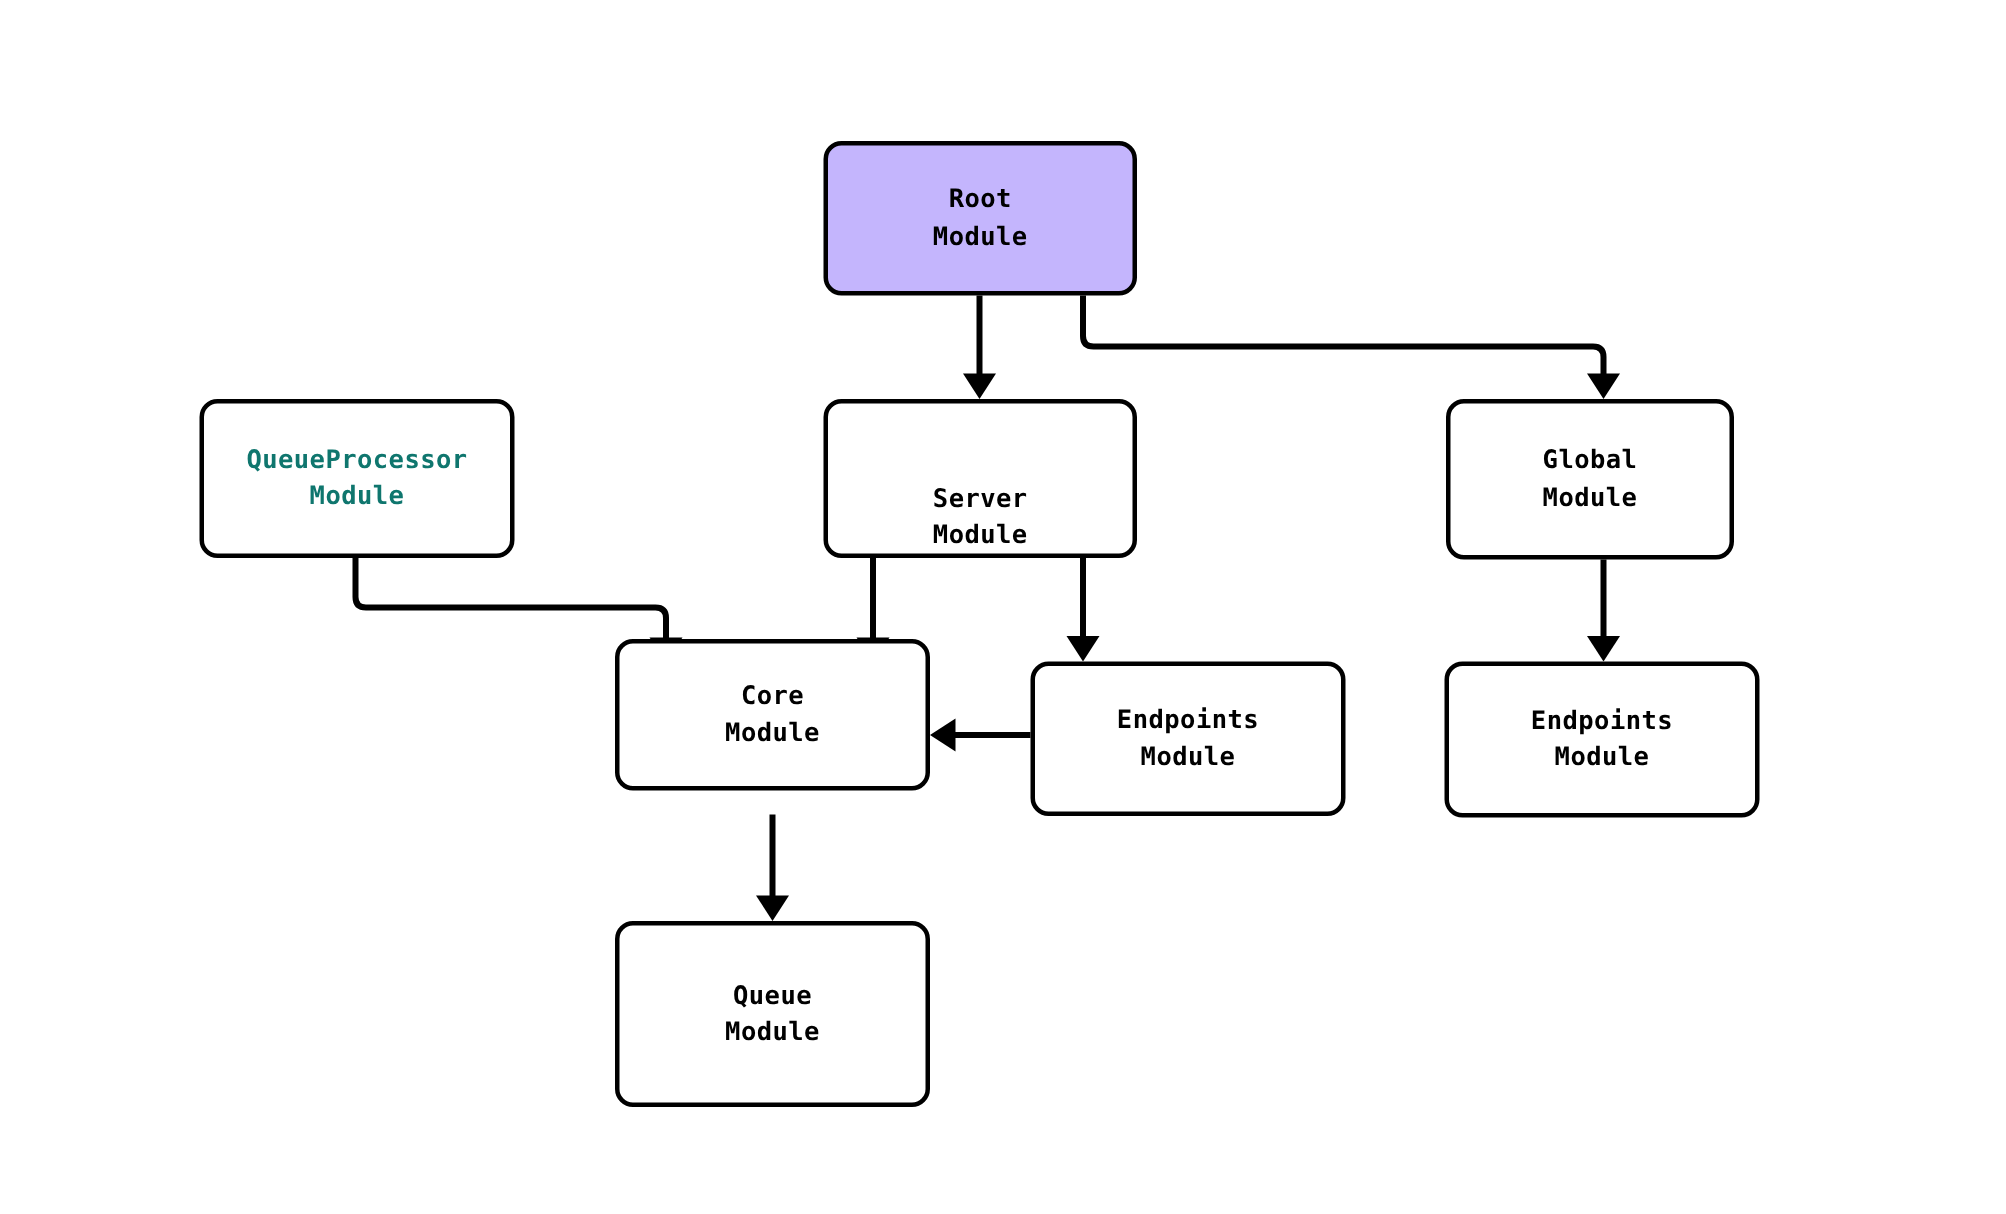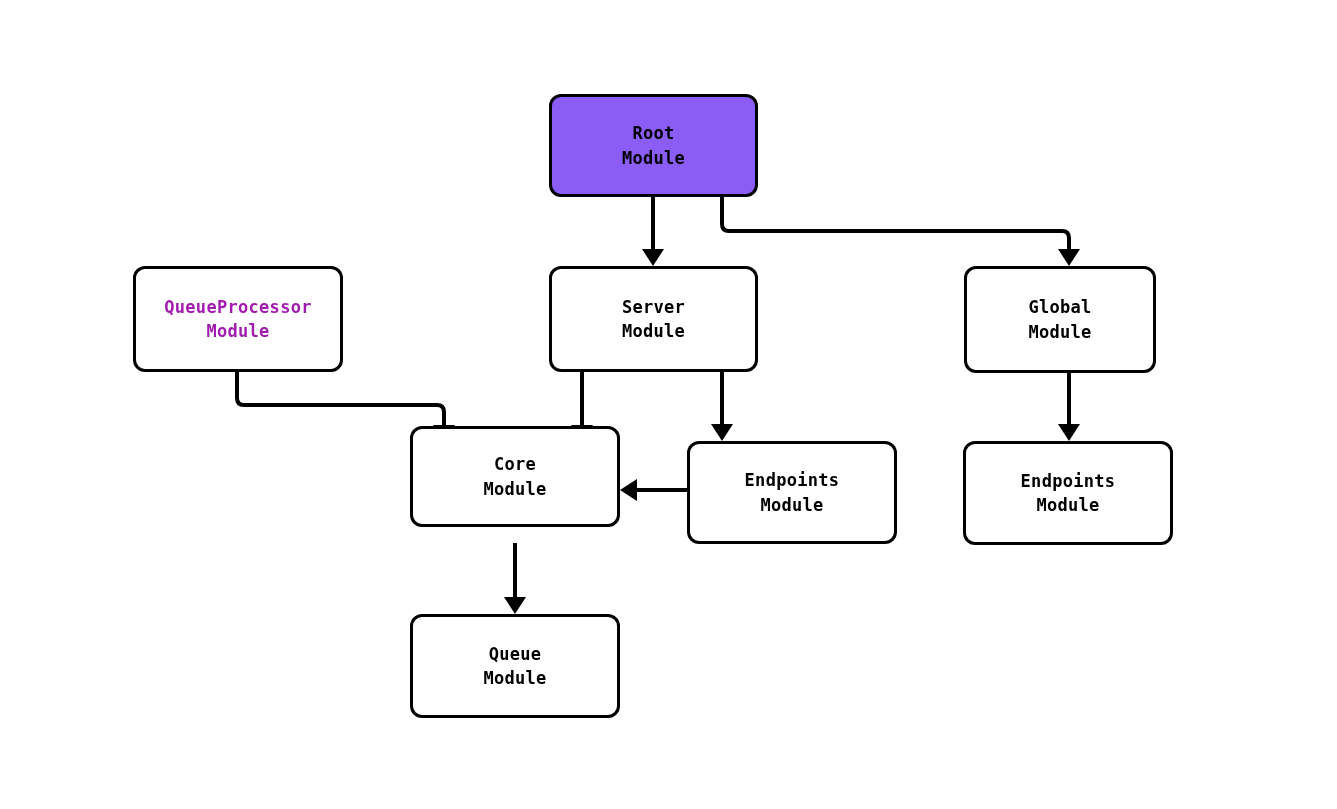--- a/index.html
+++ b/index.html
@@ -69,31 +69,31 @@
         <polygon points="1058,249 1080,249 1069,266" fill="#000000"></polygon>
         <polygon points="571,425 593,425 582,442" fill="#000000"></polygon>
         <polygon points="711,424 733,424 722,441" fill="#000000"></polygon>
         <polygon points="433,425 455,425 444,442" fill="#000000"></polygon>
         <polygon points="637,479 637,501 620,490" fill="#000000"></polygon>
         <polygon points="1058,424 1080,424 1069,441" fill="#000000"></polygon>
         <polygon points="504,597 526,597 515,614" fill="#000000"></polygon>
       </g>
   </svg>
 
-  <div class="node" style="left: 549px; top: 94px; width: 209px; height: 103px; border-color: rgb(0, 0, 0); background: #8b5cf6; color: rgb(0, 0, 0);">
+  <div class="node" style="left: 549px; top: 94px; width: 209px; height: 103px; border-color: rgb(0, 0, 0); background: #c4b5fd; color: rgb(0, 0, 0);">
     <span class="node-line">Root</span>
     <span class="node-line">Module</span>
   </div>
 
-  <div class="node" style="left: 133px; top: 266px; width: 210px; height: 106px; border-color: rgb(0, 0, 0); background: rgb(255, 255, 255); color: #a21caf;">
+  <div class="node" style="left: 133px; top: 266px; width: 210px; height: 106px; border-color: rgb(0, 0, 0); background: rgb(255, 255, 255); color: #0f766e;">
     <span class="node-line">QueueProcessor</span>
     <span class="node-line">Module</span>
   </div>
 
-  <div class="node" style="left: 549px; top: 266px; width: 209px; height: 106px; border-color: rgb(0, 0, 0); background: rgb(255, 255, 255); color: rgb(0, 0, 0);">
+  <div class="node" style="left: 549px; top: 266px; width: 209px; height: 106px; border-color: rgb(0, 0, 0); background: rgb(255, 255, 255); color: rgb(0, 0, 0); justify-content: flex-end;">
     <span class="node-line">Server</span>
     <span class="node-line">Module</span>
   </div>
 
   <div class="node" style="left: 964px; top: 266px; width: 192px; height: 107px; border-color: rgb(0, 0, 0); background: rgb(255, 255, 255); color: rgb(0, 0, 0);">
     <span class="node-line">Global</span>
     <span class="node-line">Module</span>
   </div>
 
   <div class="node" style="left: 410px; top: 426px; width: 210px; height: 101px; border-color: rgb(0, 0, 0); background: rgb(255, 255, 255); color: rgb(0, 0, 0);">
@@ -104,18 +104,18 @@
   <div class="node" style="left: 687px; top: 441px; width: 210px; height: 103px; border-color: rgb(0, 0, 0); background: rgb(255, 255, 255); color: rgb(0, 0, 0);">
     <span class="node-line">Endpoints</span>
     <span class="node-line">Module</span>
   </div>
 
   <div class="node" style="left: 963px; top: 441px; width: 210px; height: 104px; border-color: rgb(0, 0, 0); background: rgb(255, 255, 255); color: rgb(0, 0, 0);">
     <span class="node-line">Endpoints</span>
     <span class="node-line">Module</span>
   </div>
 
-  <div class="node" style="left: 410px; top: 614px; width: 210px; height: 104px; border-color: rgb(0, 0, 0); background: rgb(255, 255, 255); color: rgb(0, 0, 0);">
+  <div class="node" style="left: 410px; top: 614px; width: 210px; height: 124px; border-color: rgb(0, 0, 0); background: rgb(255, 255, 255); color: rgb(0, 0, 0);">
     <span class="node-line">Queue</span>
     <span class="node-line">Module</span>
   </div>
 
 </div>
 
 </body></html>

